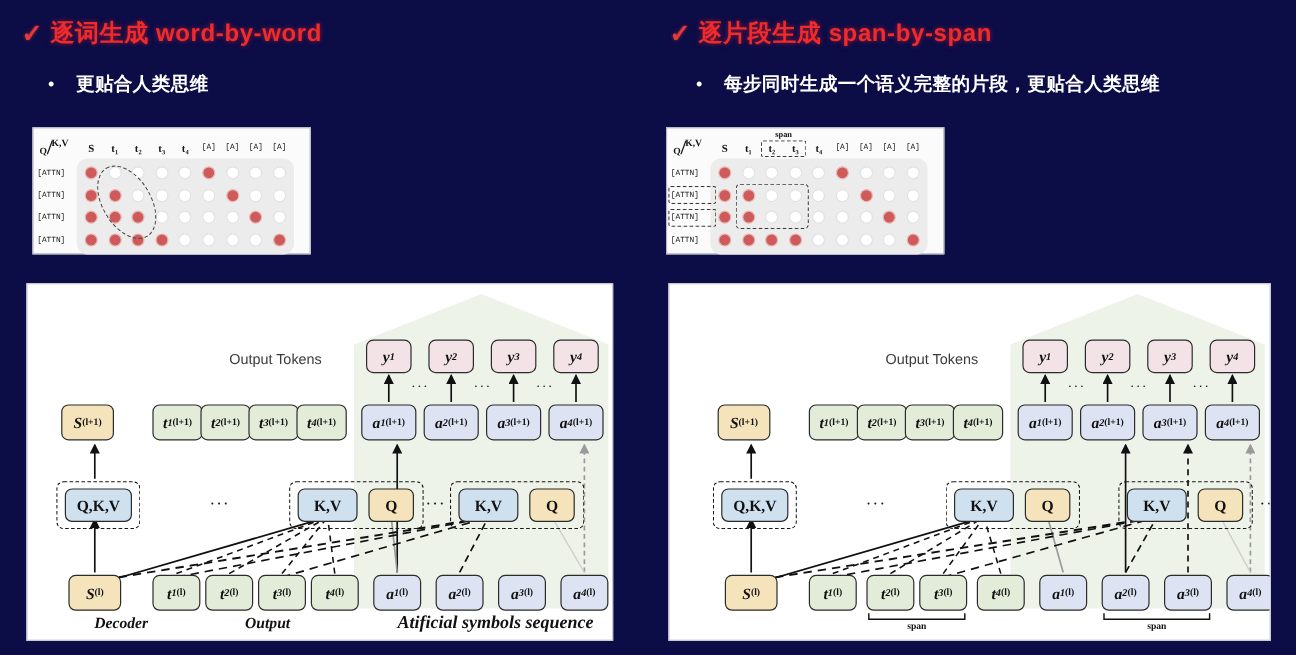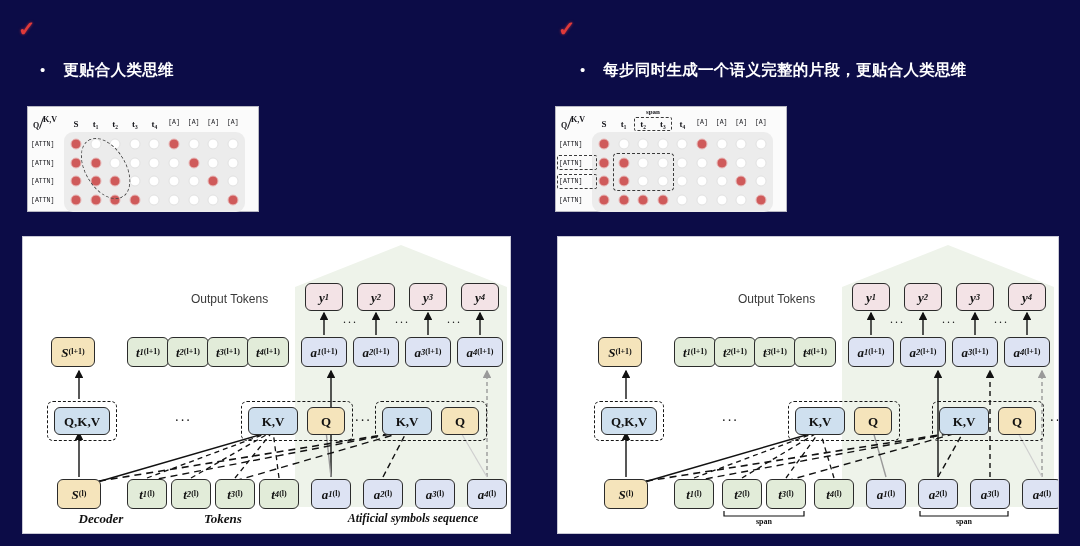--- a/index.html
+++ b/index.html
@@ -119,20 +119,23 @@
   }
 </style>
 </head>
 <body>
 
 <div class="slide">
 
   <div class="col left">
 
     <div class="check">✓</div>
+    <div class="head-row">
+      <span class="title">逐词生成 word-by-word</span>
+    </div>
     <div class="bullet-row">
       <span class="bdot">•</span>
       <span class="btext">更贴合人类思维</span>
     </div>
 
     <div class="attn-card" style="left:27px;top:106px;width:232px;height:106px;">
       <div class="attn-inner" id="attnL">
           <div class="grid-bg" style="left: 36px; top: 25px; width: 180.8px; height: 79.5px;"></div>
           <div class="qkv" style="left: 5px; top: 14px;">Q</div>
           <div class="qkv" style="left: 15px; top: 8px;">K,V</div>
@@ -334,29 +337,32 @@
             <span class="itl">a</span>
             <span class="sub">3</span>
             <span class="sup">(l)</span>
           </div>
           <div class="box a" style="left: 444px; top: 242px; width: 40px; height: 30px; font-size: 13px;">
             <span class="itl">a</span>
             <span class="sub">4</span>
             <span class="sup">(l)</span>
           </div>
           <div class="lbl" style="left: 78px; top: 274px; font-size: 13px;">Decoder</div>
-          <div class="lbl" style="left: 200px; top: 274px; font-size: 13px;">Tokens</div>
-          <div class="lbl" style="left: 390px; top: 274px; font-size: 12px;">Atificial symbols sequence</div>
+          <div class="lbl" style="left: 200px; top: 274px; font-size: 13px;">Output</div>
+          <div class="lbl" style="left: 390px; top: 274px; font-size: 15px;">Atificial symbols sequence</div>
         </div>
     </div>
   </div>
 
   <div class="col right">
 
     <div class="check">✓</div>
+    <div class="head-row">
+      <span class="title">逐片段生成 span-by-span</span>
+    </div>
     <div class="bullet-row">
       <span class="bdot">•</span>
       <span class="btext">每步同时生成一个语义完整的片段，更贴合人类思维</span>
     </div>
 
     <div class="attn-card" style="left:15px;top:106px;width:232px;height:106px;">
       <div class="attn-inner" id="attnR">
           <div class="grid-bg" style="left: 36px; top: 25px; width: 180.8px; height: 79.5px;"></div>
           <div class="qkv" style="left: 5px; top: 14px;">Q</div>
           <div class="qkv" style="left: 15px; top: 8px;">K,V</div>

